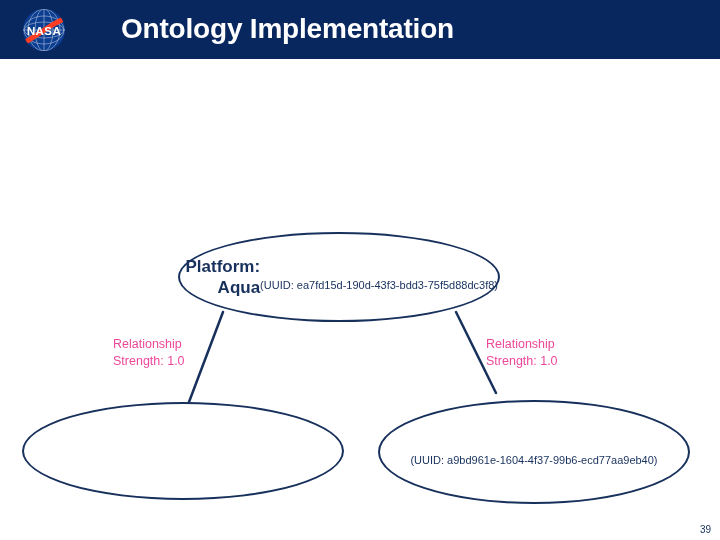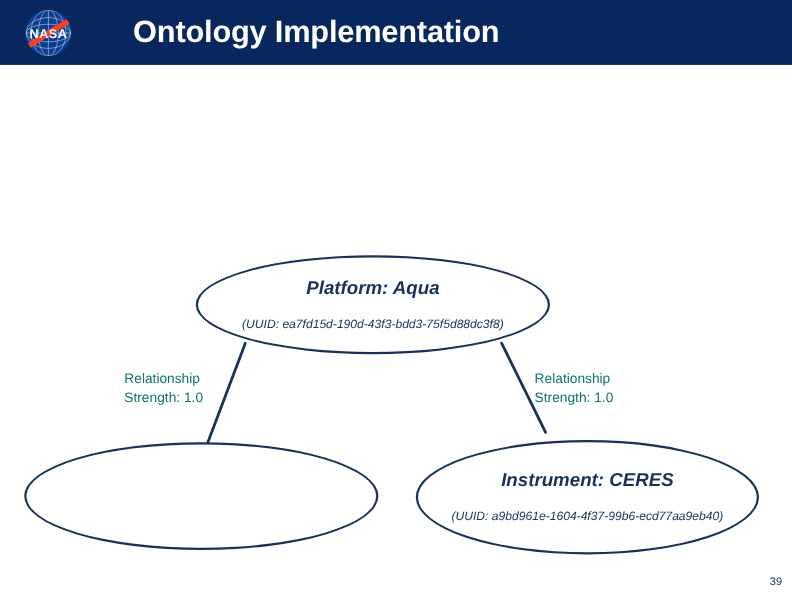--- a/index.html
+++ b/index.html
@@ -66,25 +66,24 @@
     width: 720px;
     height: 540px;
   }
   .node {
     position: absolute;
     box-sizing: border-box;
     border: 2.5px solid #17305c;
     border-radius: 50%;
     background: transparent;
     display: flex;
-    flex-direction: column;
+    flex-direction: row;
     align-items: center;
     justify-content: center;
     text-align: right;
-    font-style: italic;
   }
   .node-title {
     color: #17305c;
     font-weight: bold;
     font-size: 17px;
     line-height: 21px;
   }
   .node-uuid {
     color: #17305c;
     font-size: 11px;
@@ -107,21 +106,21 @@
   }
   #node-ceres {
     left: 378px;
     top: 400px;
     width: 312px;
     height: 104px;
   }
 
   .edge-label {
     position: absolute;
-    color: #0f766e;
+    color: #ec4899;
     font-size: 12.5px;
     line-height: 17px;
     white-space: nowrap;
   }
   #edge-label-left {
     left: 113px;
     top: 336px;
   }
   #edge-label-right {
     left: 486px;
@@ -178,21 +177,20 @@
 
   <div class="node" id="node-platform">
     <div class="node-title">Platform: Aqua</div>
     <div class="node-uuid">(UUID: ea7fd15d-190d-43f3-bdd3-75f5d88dc3f8)</div>
   </div>
 
   <div class="node" id="node-modis">
   </div>
 
   <div class="node" id="node-ceres">
-    <div class="node-title">Instrument: CERES</div>
     <div class="node-uuid">(UUID: a9bd961e-1604-4f37-99b6-ecd77aa9eb40)</div>
   </div>
 
   <div class="edge-label" id="edge-label-left">
     <div>Relationship</div>
     <div>Strength: 1.0</div>
   </div>
 
   <div class="edge-label" id="edge-label-right">
     <div>Relationship</div>

